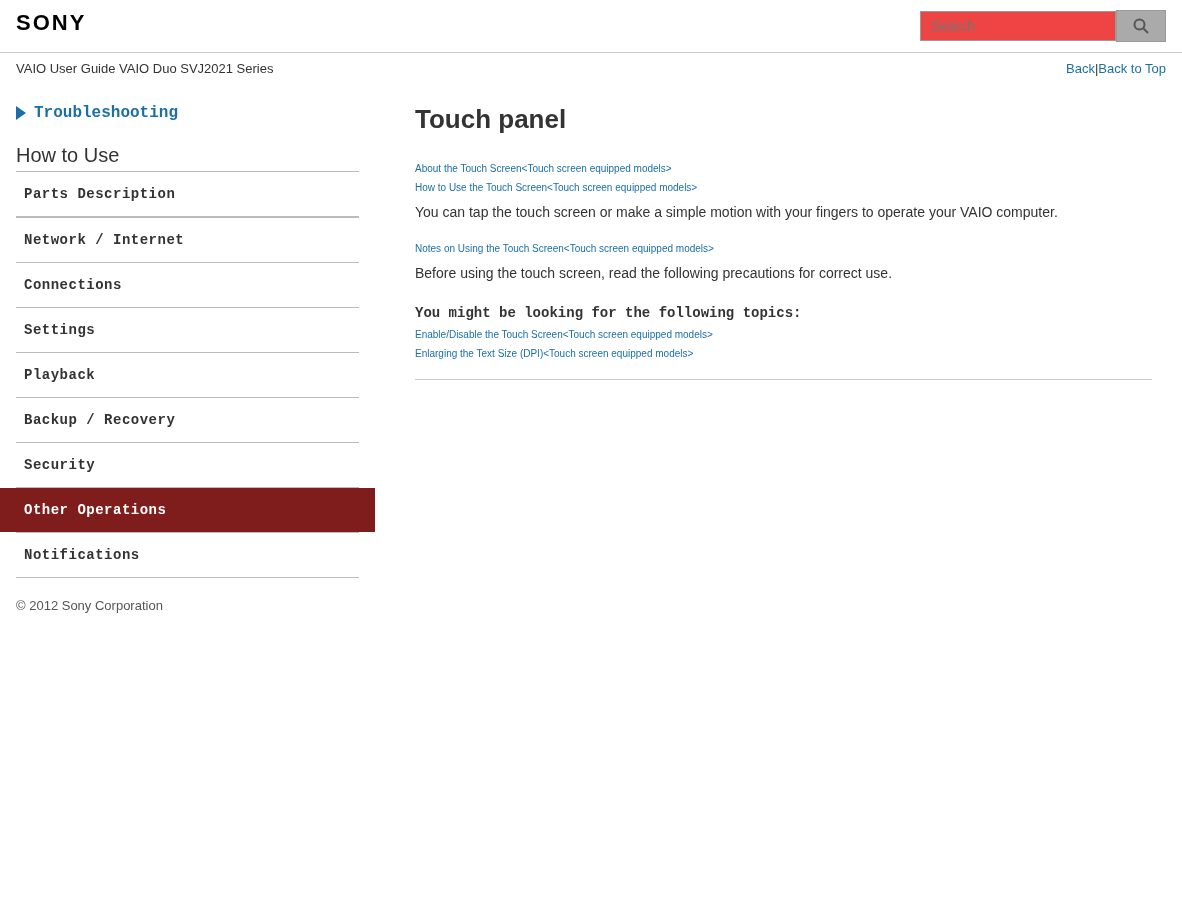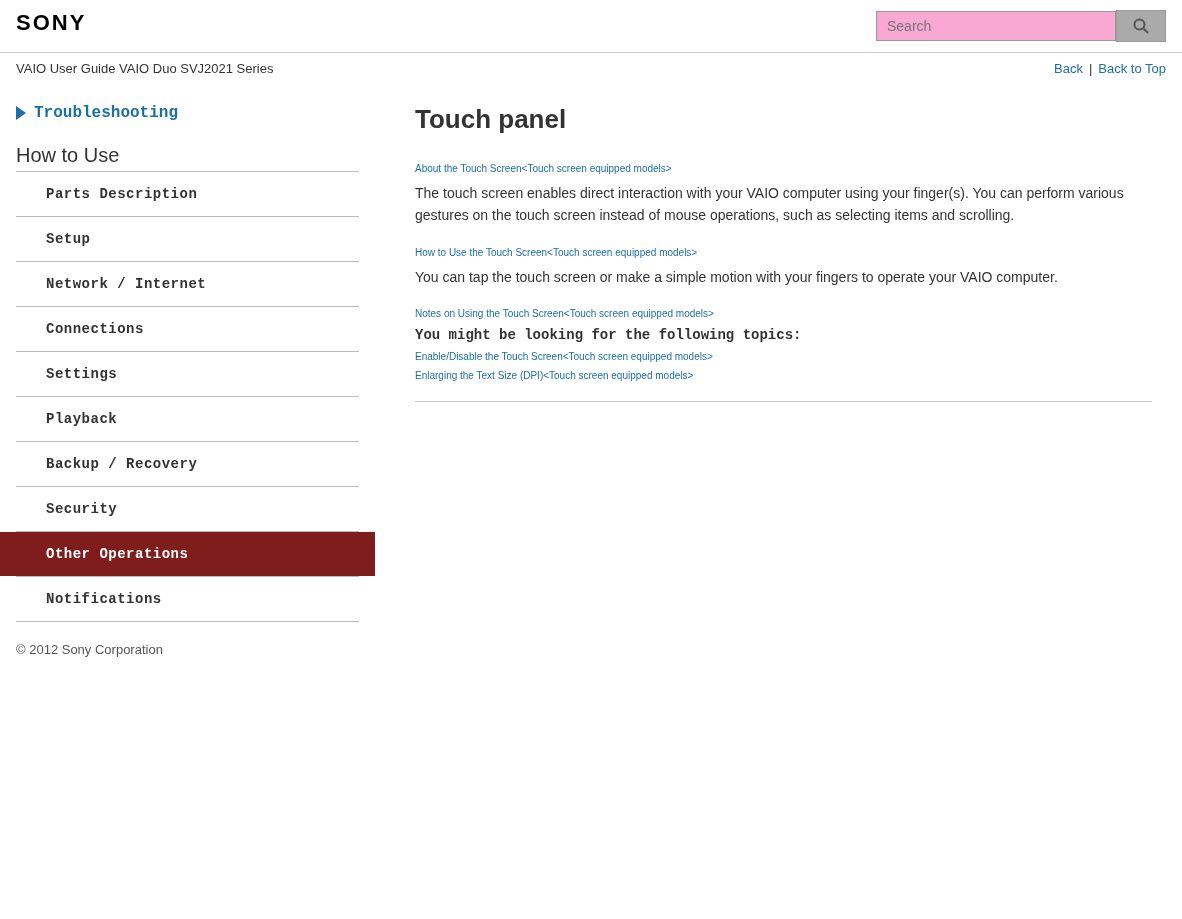--- a/index.html
+++ b/index.html
@@ -19,26 +19,26 @@
       font-weight: bold;
       letter-spacing: 2px;
       color: #000;
     }
     #search-area {
       display: flex;
       align-items: center;
       gap: 0;
     }
     #search-input {
-      width: 240px;
+      width: 196px;
       padding: 6px 10px;
       border: 1px solid #999;
       font-size: 14px;
       outline: none;
-      background: #f9a8d4;
+      background: #ef4444;
     }
     #search-button {
       width: 50px;
       height: 32px;
       background: #aaa;
       border: 1px solid #999;
       cursor: pointer;
       display: flex;
       align-items: center;
       justify-content: center;
@@ -48,21 +48,20 @@
     #breadcrumb-bar {
       display: flex;
       justify-content: space-between;
       align-items: flex-start;
       padding: 8px 16px;
       font-size: 13px;
       color: #333;
     }
     #breadcrumb-links {
       display: flex;
-      gap: 6px;
     }
     #breadcrumb-links a, .back-link {
       color: #1a6fa8;
       text-decoration: none;
       cursor: pointer;
     }
 
     
     #main {
       display: flex;
@@ -101,21 +100,21 @@
       color: #333;
       padding: 8px 16px 4px 16px;
     }
     .sidebar-divider {
       border: none;
       border-top: 1px solid #bbb;
       margin: 0 16px;
     }
     .sidebar-item {
       display: block;
-      padding: 14px 16px 14px 46px;
+      padding: 14px 16px 14px 24px;
       font-size: 14px;
       font-weight: bold;
       color: #333;
       letter-spacing: 0.5px;
       cursor: pointer;
       text-decoration: none;
       font-family: 'Courier New', monospace;
     }
     .sidebar-item.active {
       background: #7f1d1d;
@@ -199,21 +198,20 @@
       <span class="chevron-right"></span>
       <span>Troubleshooting</span>
     </div>
 
     <div class="sidebar-section-title">How to Use</div>
     <hr class="sidebar-divider">
 
     <div id="sidebar-items">
         <div class="sidebar-item">Parts Description</div>
         <hr class="sidebar-divider">
-        <div class="sidebar-item">Setup</div>
         <hr class="sidebar-divider">
         <div class="sidebar-item">Network / Internet</div>
         <hr class="sidebar-divider">
         <div class="sidebar-item">Connections</div>
         <hr class="sidebar-divider">
         <div class="sidebar-item">Settings</div>
         <hr class="sidebar-divider">
         <div class="sidebar-item">Playback</div>
         <hr class="sidebar-divider">
         <div class="sidebar-item">Backup / Recovery</div>
@@ -229,24 +227,24 @@
     <div id="footer">
       <span>© 2012 Sony Corporation</span>
     </div>
   </div>
 
   <div id="content">
     <h1 class="page-title">Touch panel</h1>
 
     <div id="content-sections">
         <a class="section-link">About the Touch Screen&lt;Touch screen equipped models&gt;</a>
-        <p class="section-text">The touch screen enables direct interaction with your VAIO computer using your finger(s). You can perform various gestures on the touch screen instead of mouse operations, such as selecting items and scrolling.</p>
         <a class="section-link">How to Use the Touch Screen&lt;Touch screen equipped models&gt;</a>
         <p class="section-text">You can tap the touch screen or make a simple motion with your fingers to operate your VAIO computer.</p>
         <a class="section-link">Notes on Using the Touch Screen&lt;Touch screen equipped models&gt;</a>
+        <p class="section-text">Before using the touch screen, read the following precautions for correct use.</p>
       </div>
 
     <p class="bold-label">You might be looking for the following topics:</p>
     <div id="related-links">
         <a class="section-link">Enable/Disable the Touch Screen&lt;Touch screen equipped models&gt;</a>
         <a class="section-link">Enlarging the Text Size (DPI)&lt;Touch screen equipped models&gt;</a>
       </div>
     <hr class="content-divider">
   </div>
 

